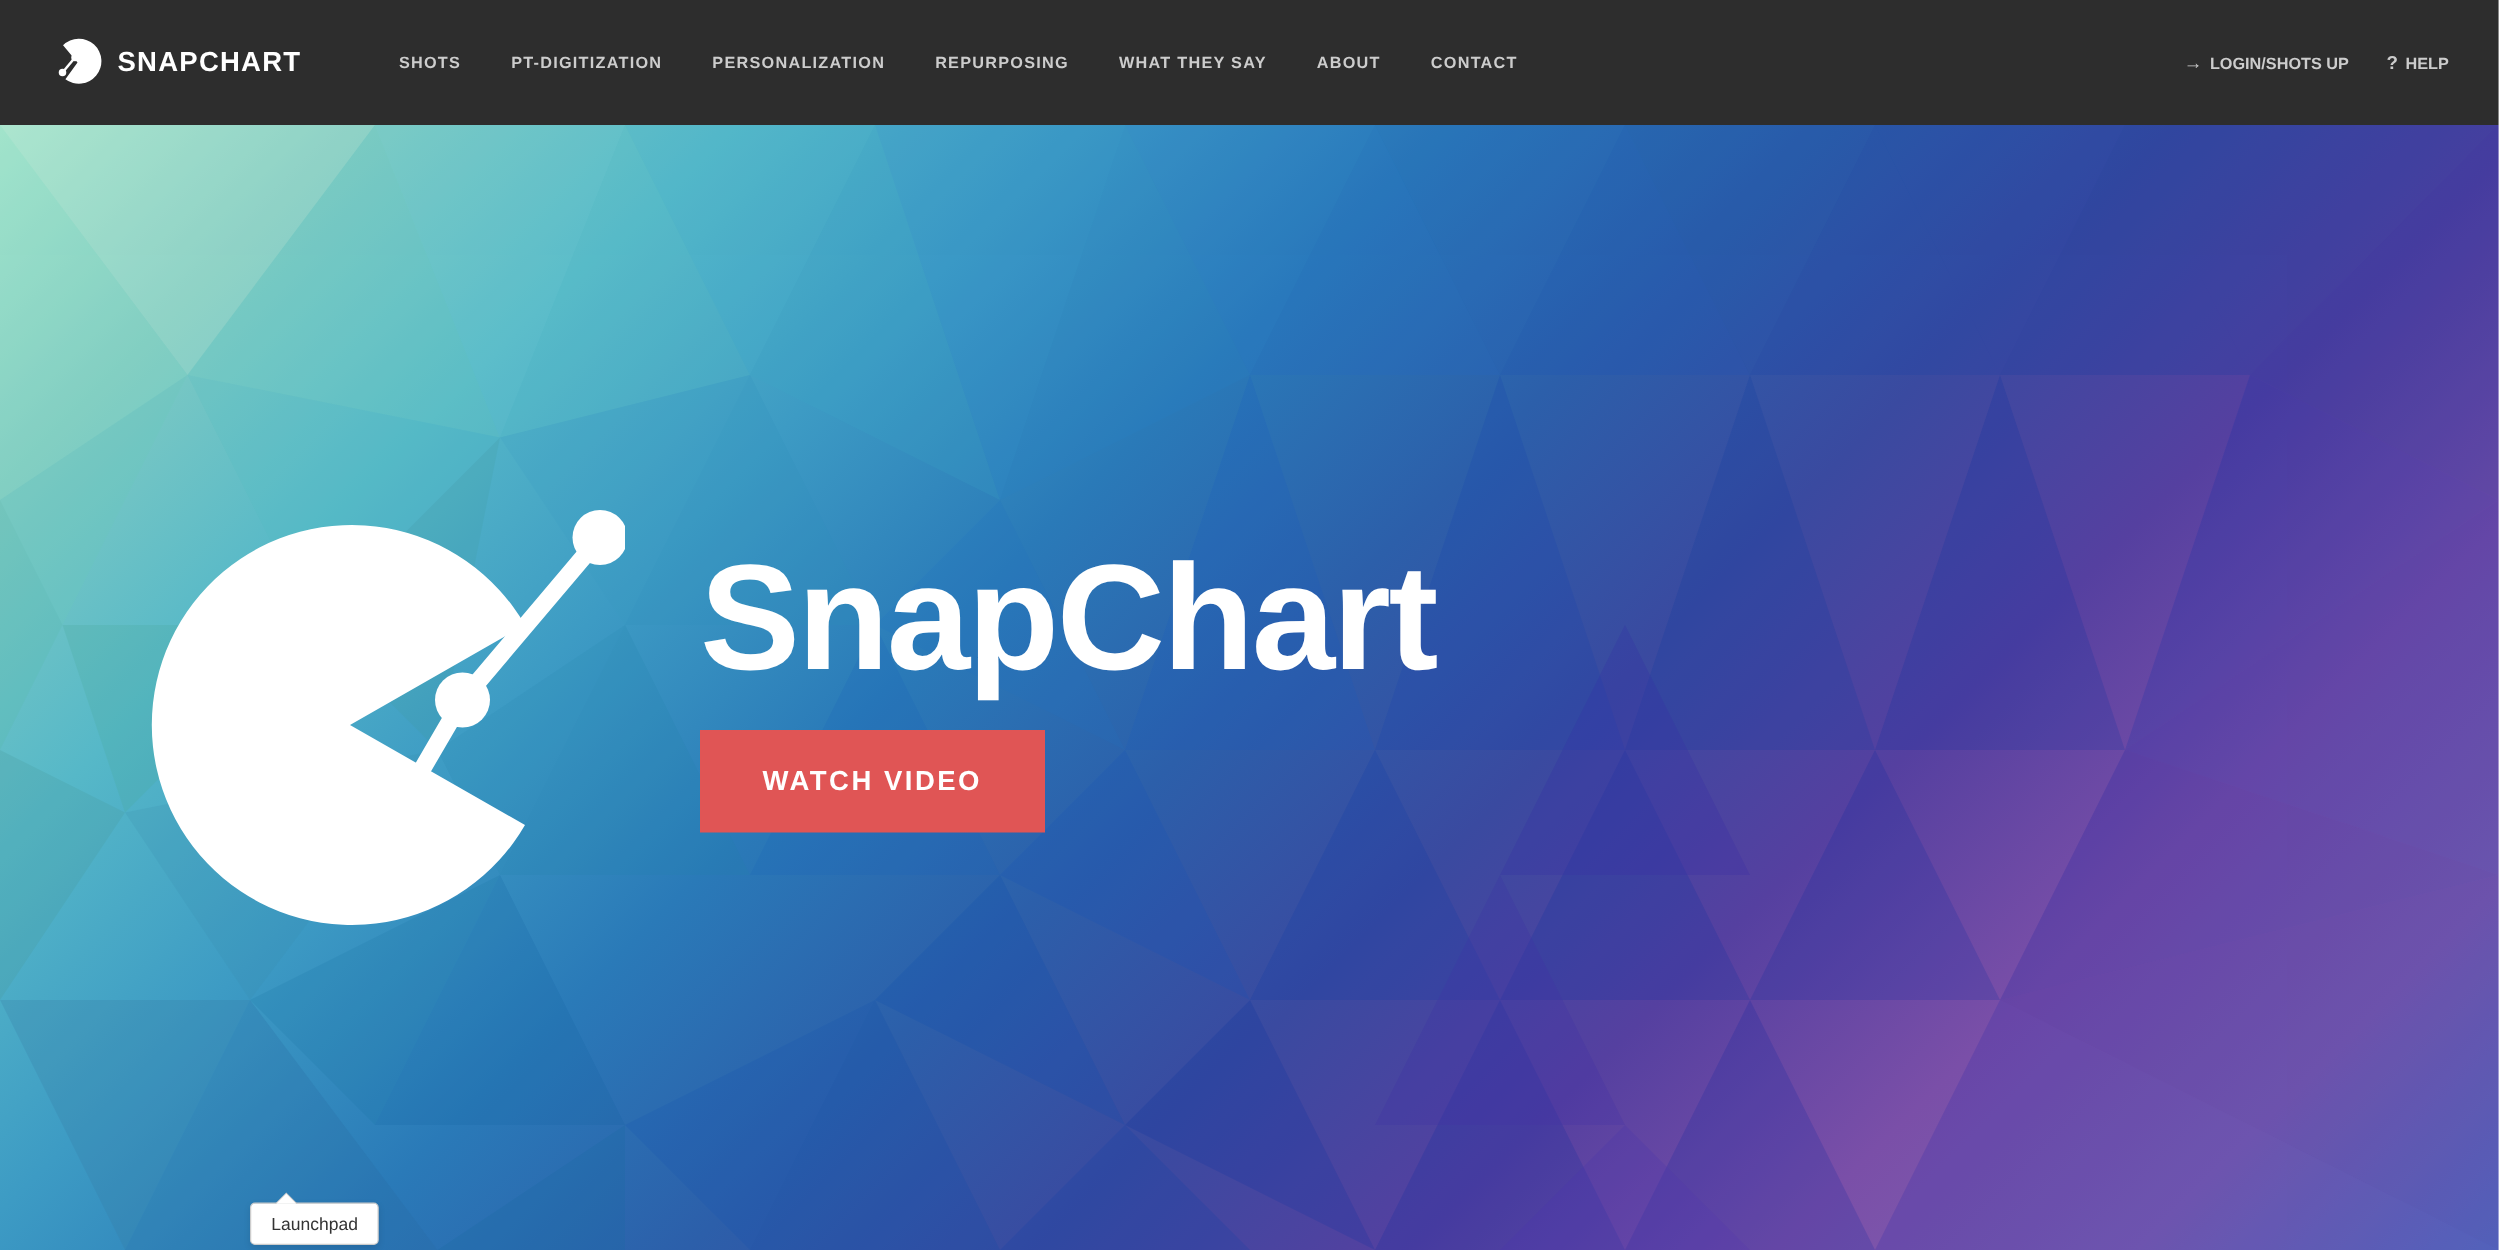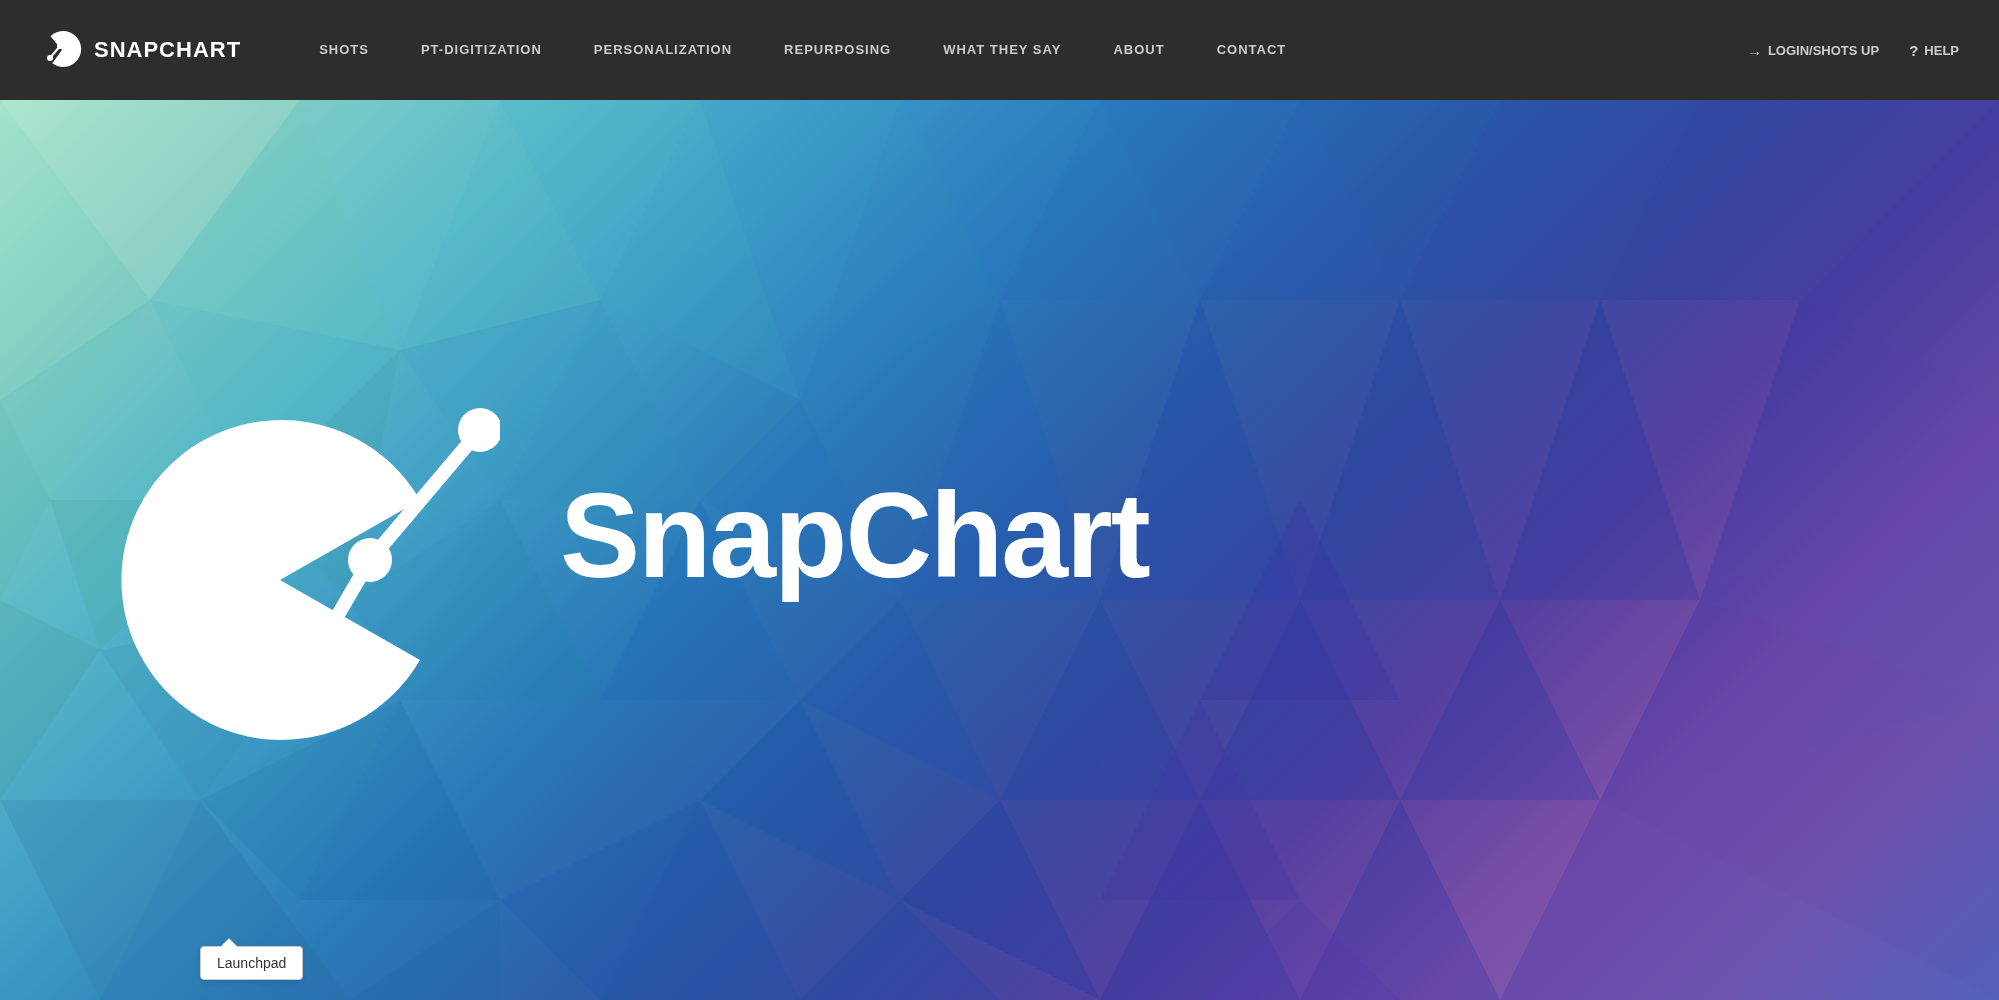--- a/index.html
+++ b/index.html
@@ -29,21 +29,21 @@
     .brand-name {
       color: white;
       font-size: 22px;
       font-weight: bold;
       letter-spacing: 1px;
       text-transform: uppercase;
     }
     .nav-links {
       display: flex;
       align-items: flex-start;
-      gap: 16px;
+      gap: 4px;
       flex: 1;
     }
     .nav-item {
       color: #cccccc;
       font-size: 13px;
       font-weight: 600;
       text-transform: uppercase;
       letter-spacing: 1px;
       padding: 0 18px;
       cursor: pointer;
@@ -155,21 +155,21 @@
       letter-spacing: 2px;
       text-transform: uppercase;
       padding: 28px 50px;
       border: none;
       cursor: pointer;
     }
 
     
     .tooltip-container {
       position: absolute;
-      bottom: 20px;
+      bottom: 4px;
       left: 200px;
       z-index: 10;
       text-align: right;
     }
     .tooltip-box {
       background: white;
       border: 1px solid #ccc;
       border-radius: 4px;
       padding: 8px 16px;
       font-size: 14px;
@@ -332,20 +332,21 @@
           <circle cx="220" cy="30" r="22" fill="white"></circle>
         </g>
       </svg>
     </div>
 
     <div class="hero-text">
       <h1 class="hero-title">
         <span>SnapChart</span>
       </h1>
       <div class="hero-buttons">
+        <button class="btn-watch">WATCH VIDEO</button>
       </div>
     </div>
   </div>
 
   <div class="tooltip-container">
     <div class="tooltip-box">
       <span>Launchpad</span>
     </div>
   </div>
 </section>

